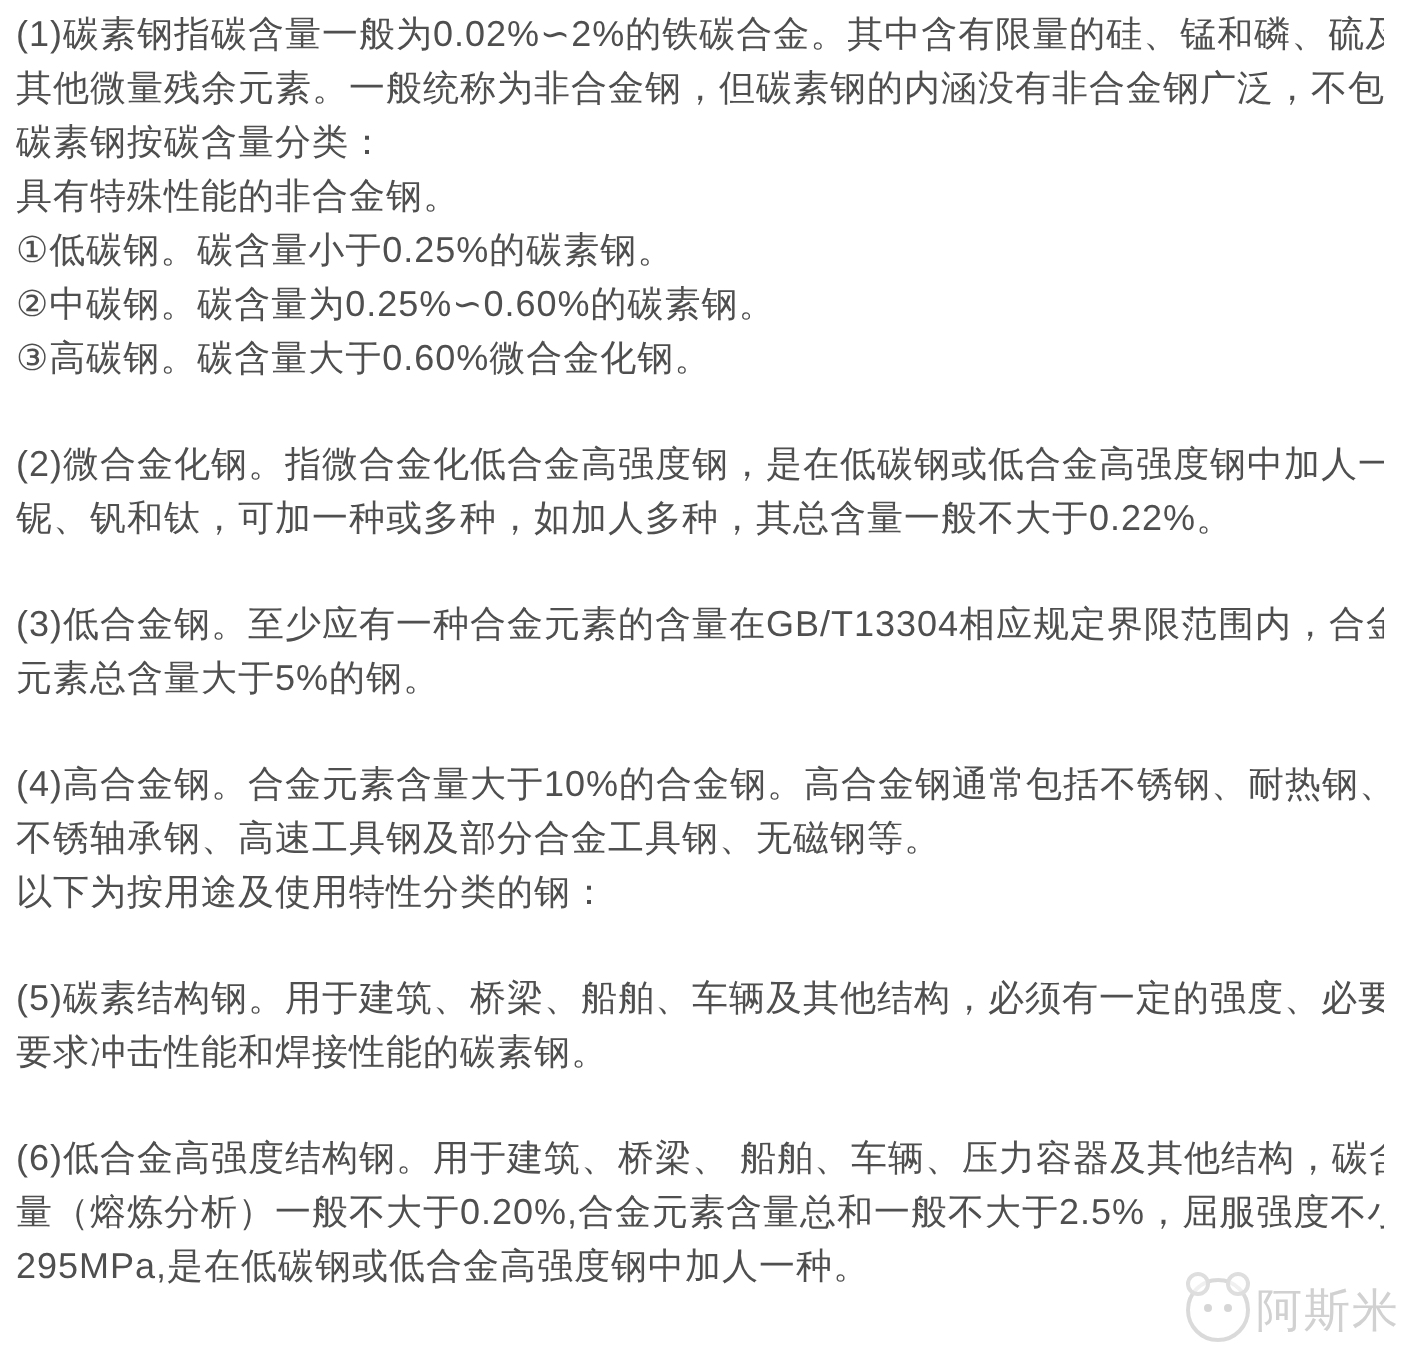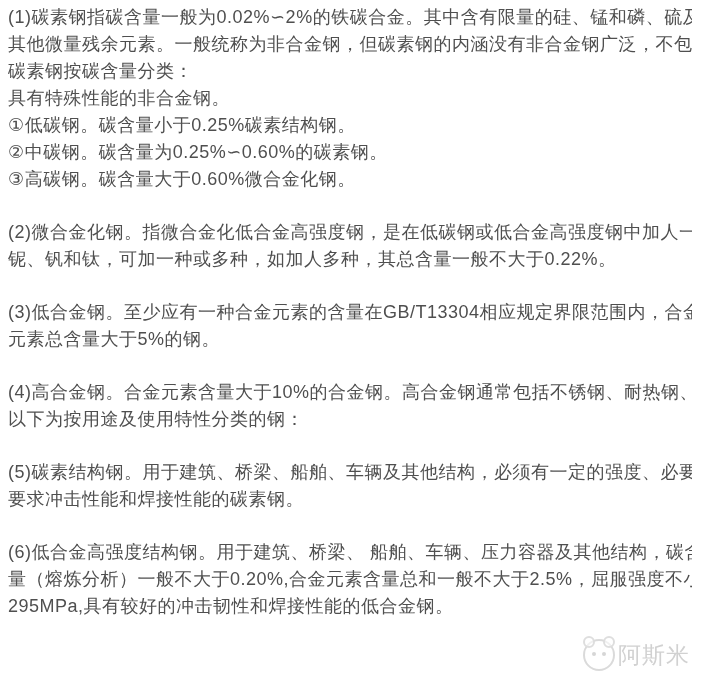--- a/index.html
+++ b/index.html
@@ -33,21 +33,21 @@
   .line {
     margin: 0;
     padding: 0;
     white-space: nowrap;
     overflow: hidden;
     letter-spacing: 0.5px;
   }
   
   .watermark {
     position: absolute;
-    right: 11px;
+    right: 1px;
     bottom: 5px;
     display: flex;
     align-items: center;
     opacity: 0.8;
     pointer-events: none;
     margin-top: 17px;
   }
   .wm-logo {
     position: relative;
     width: 28px;
@@ -92,49 +92,50 @@
 </head>
 <body>
 
 <div class="page">
 
   <div class="section">
     <p class="line">(1)碳素钢指碳含量一般为0.02%∽2%的铁碳合金。其中含有限量的硅、锰和磷、硫及</p>
     <p class="line">其他微量残余元素。一般统称为非合金钢，但碳素钢的内涵没有非合金钢广泛，不包括</p>
     <p class="line">碳素钢按碳含量分类：</p>
     <p class="line">具有特殊性能的非合金钢。</p>
-    <p class="line">①低碳钢。碳含量小于0.25%碳素结构钢。</p>
+    <p class="line">①低碳钢。碳含量小于0.25%的碳素钢。</p>
     <p class="line">②中碳钢。碳含量为0.25%∽0.60%的碳素钢。</p>
     <p class="line">③高碳钢。碳含量大于0.60%微合金化钢。</p>
   </div>
 
   <div class="section">
     <p class="line">(2)微合金化钢。指微合金化低合金高强度钢，是在低碳钢或低合金高强度钢中加人一种</p>
     <p class="line">铌、钒和钛，可加一种或多种，如加人多种，其总含量一般不大于0.22%。</p>
   </div>
 
   <div class="section">
     <p class="line">(3)低合金钢。至少应有一种合金元素的含量在GB/T13304相应规定界限范围内，合金</p>
     <p class="line">元素总含量大于5%的钢。</p>
   </div>
 
   <div class="section">
     <p class="line">(4)高合金钢。合金元素含量大于10%的合金钢。高合金钢通常包括不锈钢、耐热钢、铬</p>
+    <p class="line">不锈轴承钢、高速工具钢及部分合金工具钢、无磁钢等。</p>
     <p class="line">以下为按用途及使用特性分类的钢：</p>
   </div>
 
   <div class="section">
     <p class="line">(5)碳素结构钢。用于建筑、桥梁、船舶、车辆及其他结构，必须有一定的强度、必要时</p>
     <p class="line">要求冲击性能和焊接性能的碳素钢。</p>
   </div>
 
   <div class="section">
     <p class="line">(6)低合金高强度结构钢。用于建筑、桥梁、 船舶、车辆、压力容器及其他结构，碳含</p>
     <p class="line">量（熔炼分析）一般不大于0.20%,合金元素含量总和一般不大于2.5%，屈服强度不小于</p>
-    <p class="line">295MPa,具有较好的冲击韧性和焊接性能的低合金钢。</p>
+    <p class="line">295MPa,是在低碳钢或低合金高强度钢中加人一种。</p>
   </div>
 
   <div class="watermark">
     <span class="wm-logo">
       <span class="wm-ear-left"></span>
       <span class="wm-ear-right"></span>
     </span>
     <span class="wm-text">阿斯米</span>
   </div>
 

